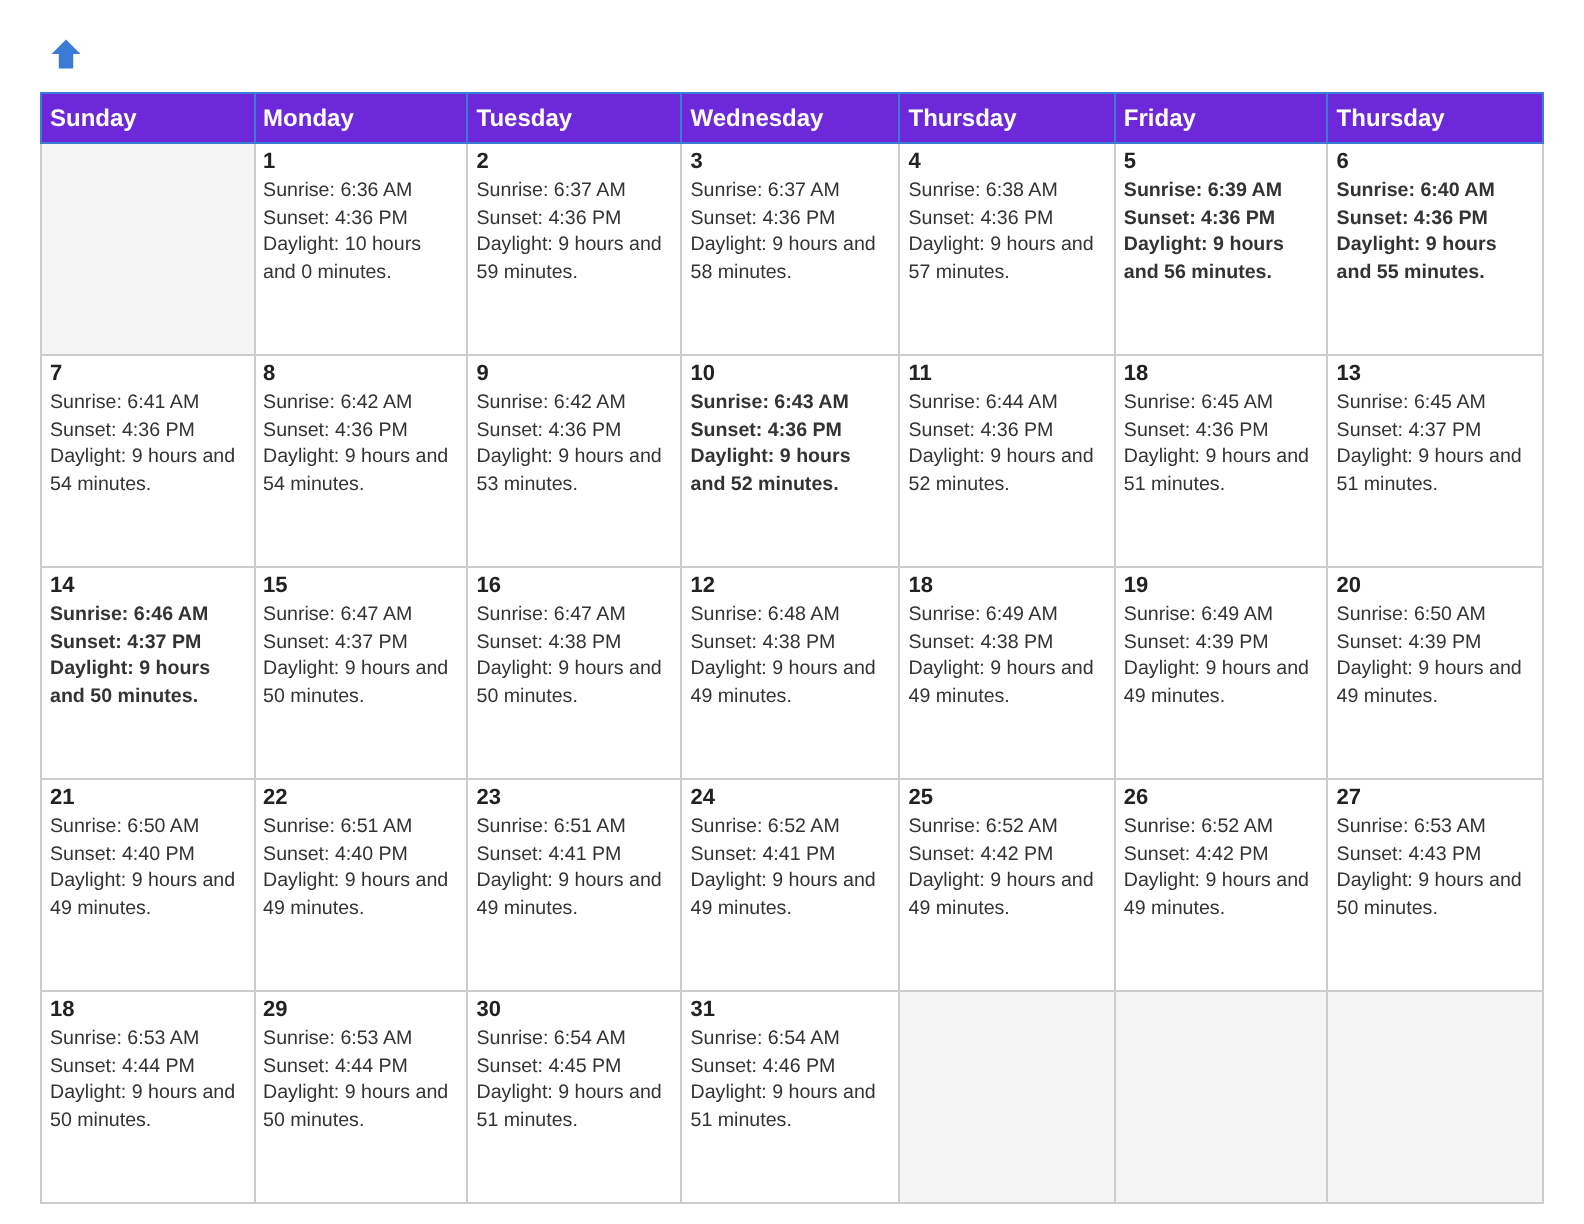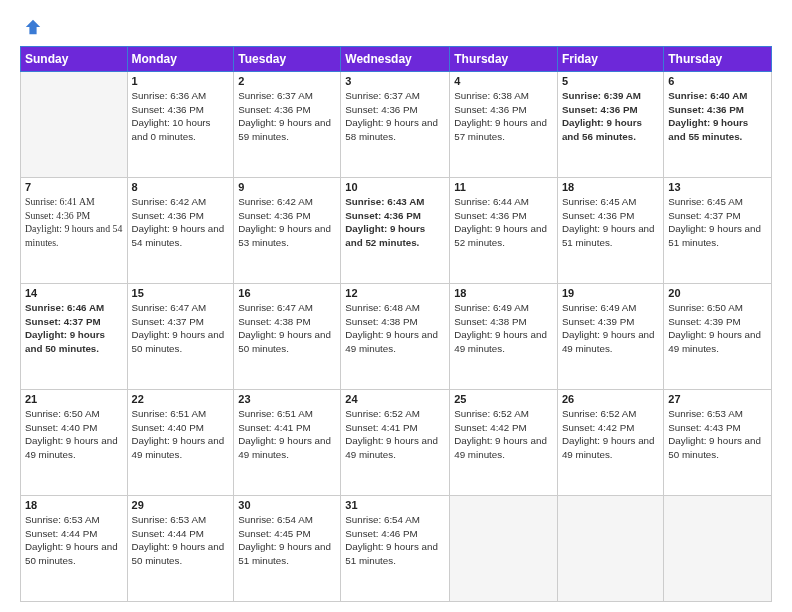--- a/index.html
+++ b/index.html
@@ -171,21 +171,21 @@
           <td>
             <span class="day-num">6</span>
             <div class="cell-text" style="white-space: pre-line; font-weight: bold;">Sunrise: 6:40 AM
 Sunset: 4:36 PM
 Daylight: 9 hours and 55 minutes.</div>
           </td>
         </tr>
         <tr class="week-row">
           <td>
             <span class="day-num">7</span>
-            <div class="cell-text" style="white-space: pre-line; font-family: Liberation Serif, serif;">Sunrise: 6:41 AM
+            <div class="cell-text" style="white-space: pre-line;">Sunrise: 6:41 AM
 Sunset: 4:36 PM
 Daylight: 9 hours and 54 minutes.</div>
           </td>
           <td>
             <span class="day-num">8</span>
             <div class="cell-text" style="white-space: pre-line;">Sunrise: 6:42 AM
 Sunset: 4:36 PM
 Daylight: 9 hours and 54 minutes.</div>
           </td>
           <td>

